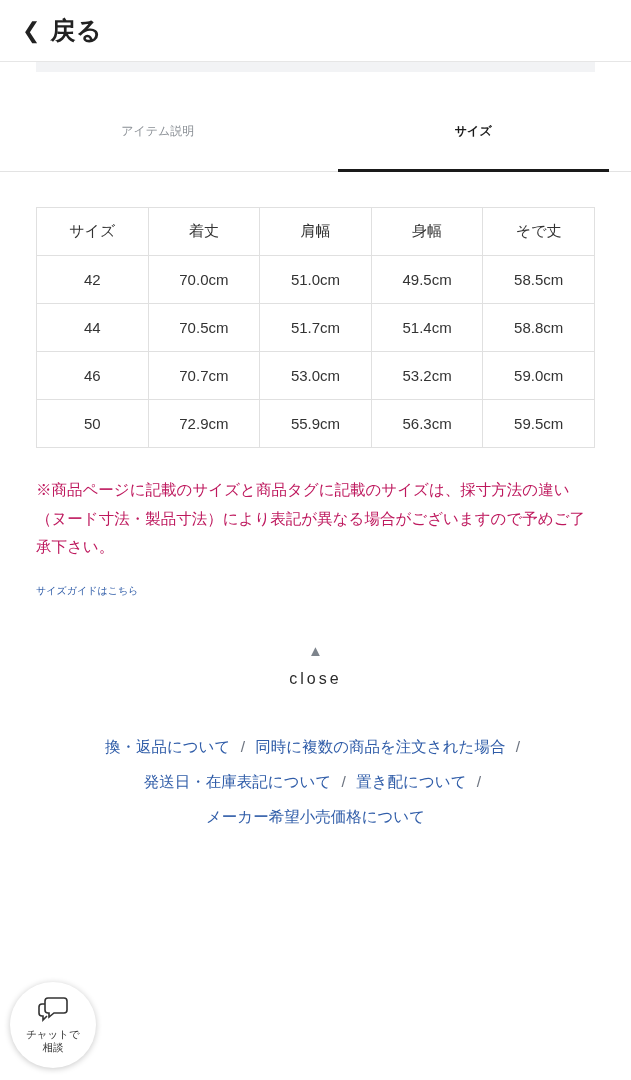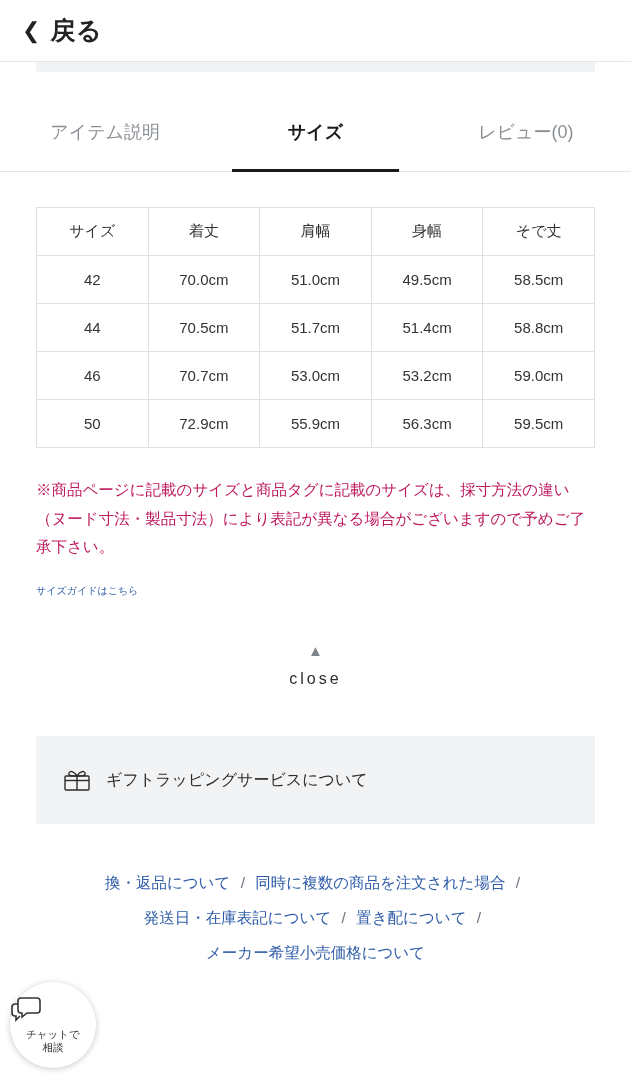--- a/index.html
+++ b/index.html
@@ -60,21 +60,21 @@
     display: flex;
     height: 80px;
     border-bottom: 1px solid #e3e3e3;
     margin-top: 20px;
   }
   .tab {
     flex: 1;
     display: flex;
     align-items: center;
     justify-content: center;
-    font-size: 18px;
+    font-size: 12px;
     color: #8a8f95;
     cursor: pointer;
     position: relative;
   }
   .tab.active {
     color: #1a1a1a;
     font-weight: 700;
   }
   .tab.active::after {
     content: "";
@@ -190,20 +190,21 @@
     position: absolute;
     left: 10px;
     bottom: 12px;
     width: 86px;
     height: 86px;
     border-radius: 50%;
     background: #fff;
     box-shadow: 0 1px 6px rgba(0,0,0,0.22);
     display: flex;
     flex-direction: column;
+    align-items: center;
     justify-content: center;
     cursor: pointer;
   }
   .chat-icon { margin-bottom: 2px; }
   .chat-label {
     font-size: 10.5px;
     color: #333;
     text-align: center;
     line-height: 1.25;
   }
@@ -224,23 +225,20 @@
   <div class="gray-strip"></div>
 
   
   <div class="tabs">
     <div class="tab">
       <span>アイテム説明</span>
     </div>
     <div class="tab active">
       <span>サイズ</span>
     </div>
-    <div class="tab">
-      <span>レビュー(0)</span>
-    </div>
   </div>
 
   
   <div class="table-wrap">
     <table class="size-table">
       <thead>
         <tr>
           <th>サイズ</th>
           <th>着丈</th>
           <th>肩幅</th>
@@ -286,32 +284,20 @@
 
   <a class="guide-link">サイズガイドはこちら</a>
 
   
   <div class="close-area">
     <div class="close-caret">▲</div>
     <div class="close-text">close</div>
   </div>
 
   
-  <div class="gift-banner">
-    <span class="gift-icon">
-      <svg width="26" height="22" viewBox="0 0 26 22" fill="none" stroke="#2b2b2b" stroke-width="1.4">
-        <rect x="1" y="7" width="24" height="14" rx="1"></rect>
-        <line x1="1" y1="11.5" x2="25" y2="11.5"></line>
-        <line x1="13" y1="7" x2="13" y2="21"></line>
-        <path d="M13 7c-2-4-7-6-8-3s3 3 8 3z"></path>
-        <path d="M13 7c2-4 7-6 8-3s-3 3-8 3z"></path>
-      </svg>
-    </span>
-    <span class="gift-text">ギフトラッピングサービスについて</span>
-  </div>
 
   
   <div class="footer-links">
     <div>
       <a>換・返品について</a>
       <span class="sep">/</span>
       <a>同時に複数の商品を注文された場合</a>
       <span class="sep">/</span>
     </div>
     <div>

